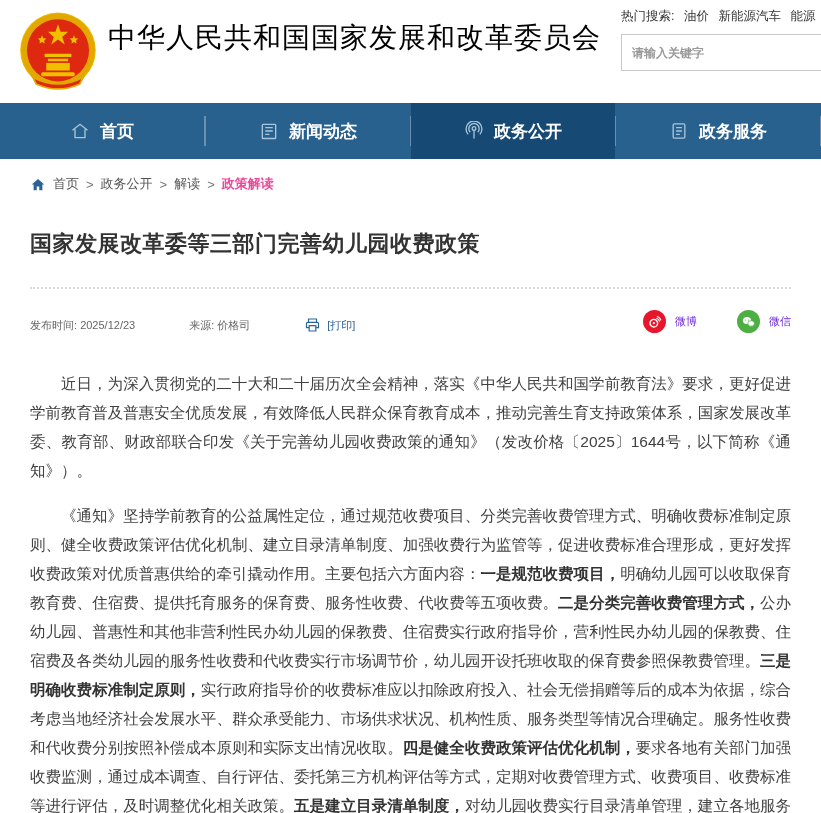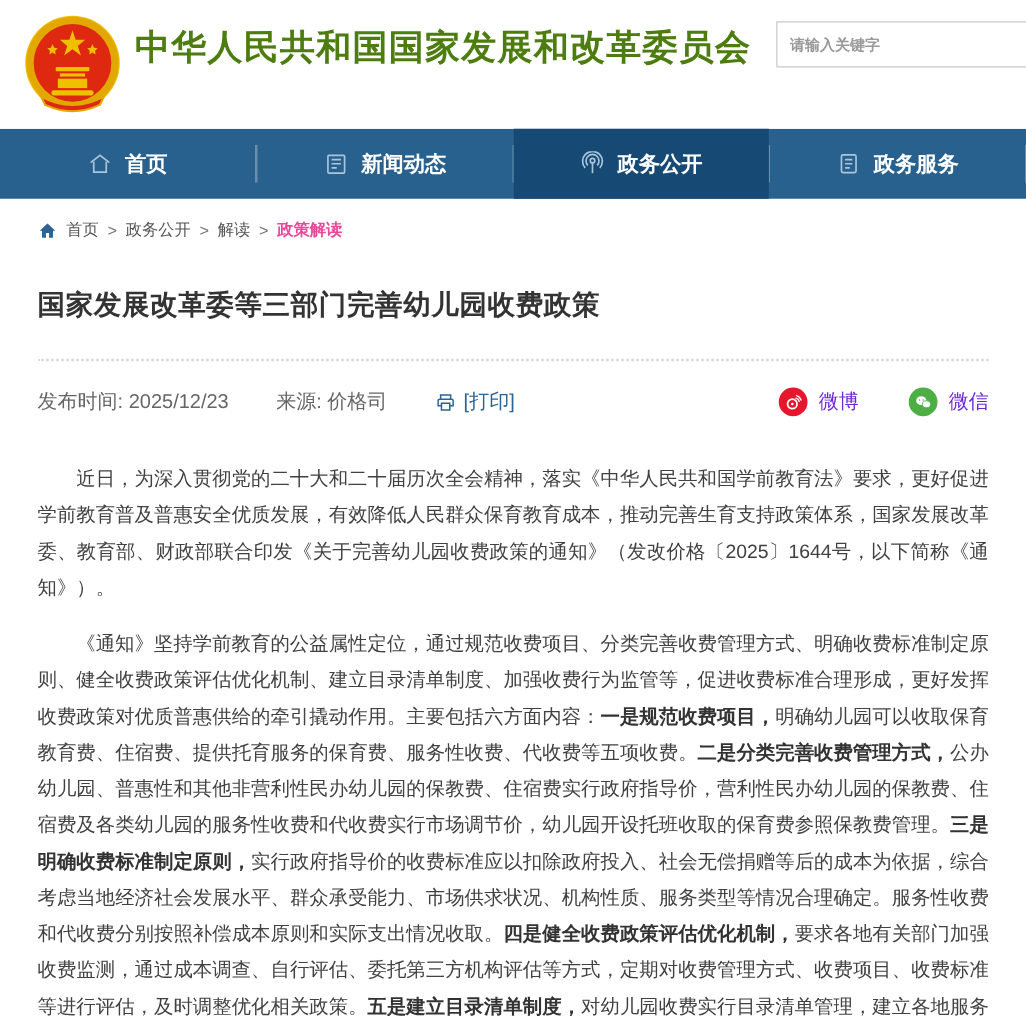--- a/index.html
+++ b/index.html
@@ -6,21 +6,21 @@
   html,body { margin:0; padding:0; }
   body {
     width:821px; height:813px; background:#fff; overflow:hidden;
     font-family:"Liberation Sans","DejaVu Sans",sans-serif;
   }
 
   
   .header { position:relative; height:103px; background:#fff; }
   .logo { position:absolute; left:16px; top:8px; width:84px; height:88px; }
   .title-block { position:absolute; left:108px; top:22px; }
-  .site-title-cn { font-size:28px; font-weight:bold; color:#4d7c0f; letter-spacing:1px; line-height:32px; }
+  .site-title-cn { font-size:28px; font-weight:normal; color:#000000; letter-spacing:1px; line-height:32px; }
   .site-title-en { font-size:15.5px; color:#4a84b4; margin-top:3px; letter-spacing:.5px; }
   .header-right { position:absolute; right:0; top:8px; width:200px; }
   .hot-search { font-size:12.5px; color:#333; white-space:nowrap; }
   .hot-search a { color:#333; text-decoration:none; margin-left:6px; cursor:pointer; }
   .search-input {
     margin-top:9px; width:214px; height:37px; border:1px solid #c9c9c9; background:#fff;
     font-size:12px; color:#555; padding:0 10px; outline:none;
     font-family:"Liberation Sans","DejaVu Sans",sans-serif;
     font-weight:bold;
   }
@@ -43,21 +43,21 @@
     font-size:13px; color:#555;
   }
   .crumb { color:#555; text-decoration:none; cursor:pointer; }
   .crumb-sep { color:#777; }
   .crumb-last { color:#ec4899; font-weight:bold; }
   .home-ic { width:16px; height:15px; }
 
   
   .article-title { margin:30px 30px 0; font-size:22px; font-weight:bold; color:#333; letter-spacing:.5px; }
   .divider { margin:28px 30px 0; border-bottom:2px dotted #d9d9d9; }
-  .meta-row { margin:21px 30px 0; display:flex; align-items:center; font-size:16px; color:#666; }
+  .meta-row { margin:21px 30px 0; display:flex; align-items:flex-end; font-size:11px; color:#666;gap:16px; }
   .meta-item { margin-right:38px; white-space:nowrap; }
   .print-link { color:#2a6496; display:flex; align-items:center; gap:6px; cursor:pointer; margin-right:0; }
   .share { margin-left:auto; display:flex; align-items:center; gap:9px; }
   .share-label { color:#6d28d9; cursor:pointer; }
   .share-gap { width:22px; }
   .badge { width:23px; height:23px; border-radius:50%; display:flex; align-items:center; justify-content:center; cursor:pointer; }
 
   .article-body { margin:36px 30px 0; }
   .article-body p {
     margin:16px 0 13px; font-size:15.5px; line-height:29px; color:#414141;
@@ -81,20 +81,26 @@
       <rect x="38" y="58" width="24" height="3" fill="#f0c000"></rect>
       <rect x="36" y="63" width="28" height="9" fill="#f0c000"></rect>
       <rect x="30" y="74" width="40" height="5" rx="2" fill="#f0c000"></rect>
       <path d="M20,80 Q50,96 80,80 L76,88 Q50,100 24,88 Z" fill="#de2910" stroke="#e3a800" stroke-width="2"></path>
     </svg>
   </div>
   <div class="title-block">
     <div class="site-title-cn">中华人民共和国国家发展和改革委员会</div>
   </div>
   <div class="header-right">
+    <div class="hot-search">
+      <span>热门搜索:</span>
+      <a>油价</a>
+      <a>新能源汽车</a>
+      <a>能源</a>
+    </div>
     <input class="search-input" type="text" placeholder="请输入关键字" style="">
   </div>
 </div>
 
 <div class="nav">
   <div class="nav-item">
     <span class="nav-icon">
       <svg viewBox="0 0 24 24">
           <path d="M3 11 L12 4 L21 11 M6 10 V20 H18 V10"></path>
         </svg>

